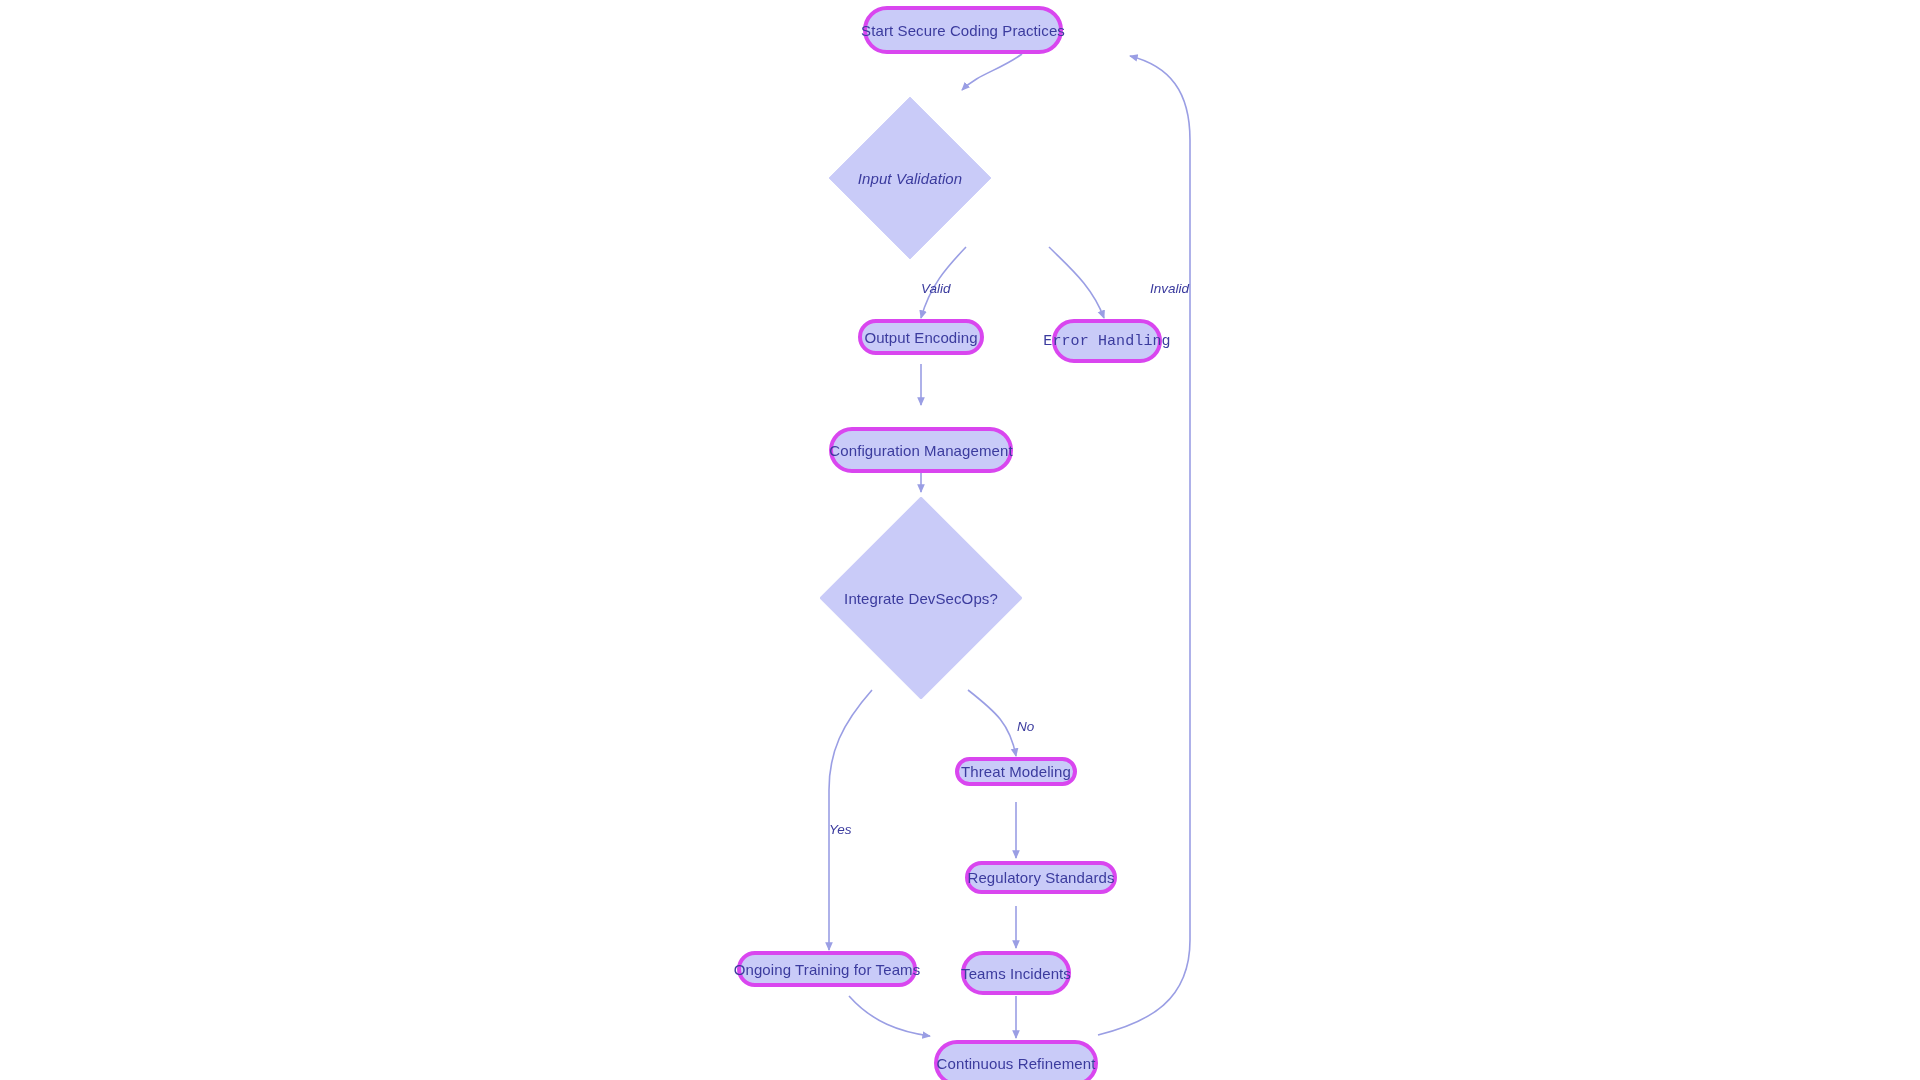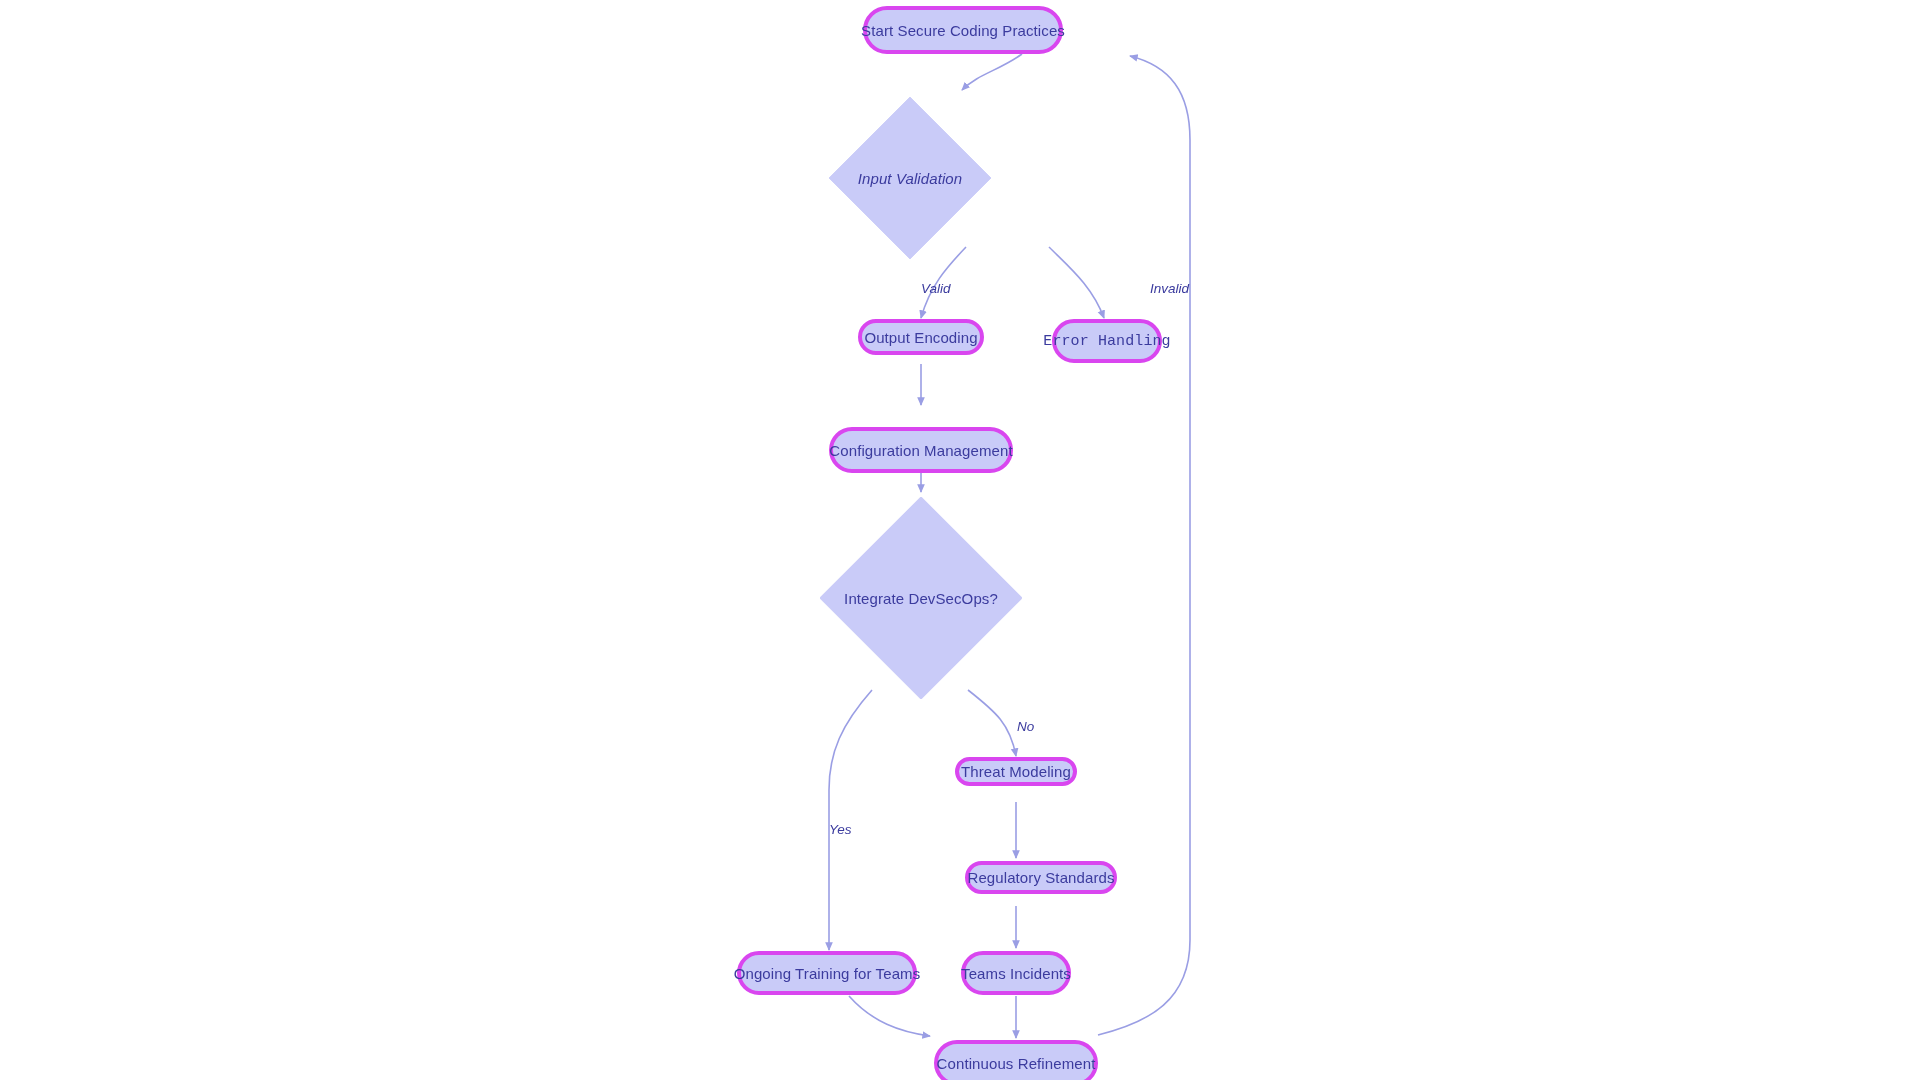--- a/index.html
+++ b/index.html
@@ -131,21 +131,21 @@
       </div>
       <div class="node rounded" style="width: 122px; height: 29px; left: 955px; top: 757px;">
         <span class="label">Threat Modeling</span>
       </div>
       <div class="node rounded" style="width: 152px; height: 33px; left: 940px; top: 861px; margin-left: 25px;">
         <span class="label">Regulatory Standards</span>
       </div>
       <div class="node rounded" style="width: 110px; height: 44px; left: 961px; top: 951px;">
         <span class="label">Teams Incidents</span>
       </div>
-      <div class="node rounded" style="width: 180px; height: 44px; left: 737px; top: 951px;">
+      <div class="node rounded" style="width: 180px; height: 36px; left: 737px; top: 951px;">
         <span class="label">Ongoing Training for Teams</span>
       </div>
       <div class="node rounded" style="width: 164px; height: 46px; left: 934px; top: 1040px;">
         <span class="label">Continuous Refinement</span>
       </div>
       <div class="node rounded" style="width: 110px; height: 44px; left: 1052px; top: 319px; font-family: Liberation Mono, monospace;">
         <span class="label">Error Handling</span>
       </div>
     </div>
 

